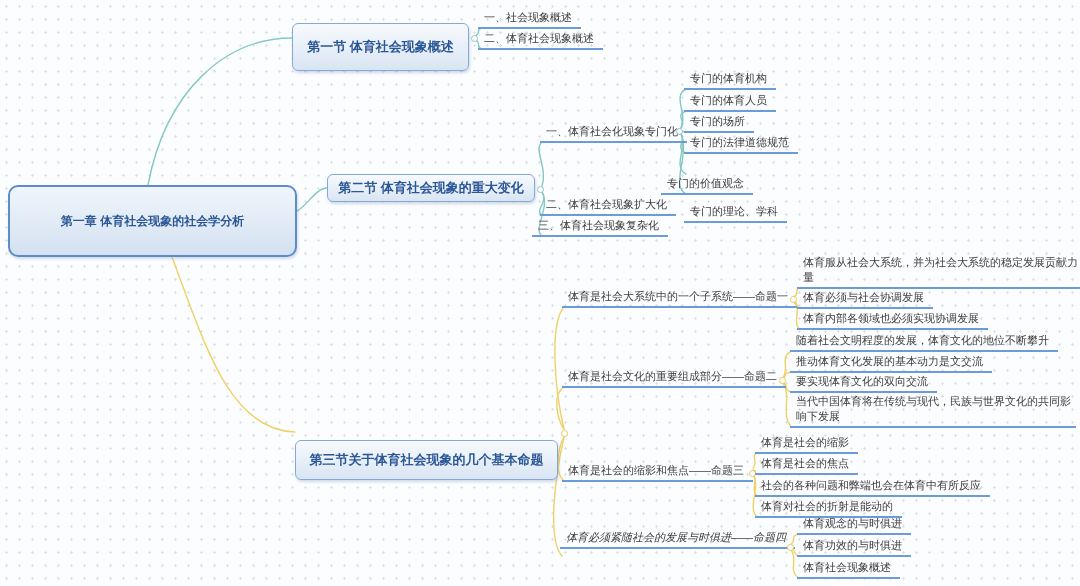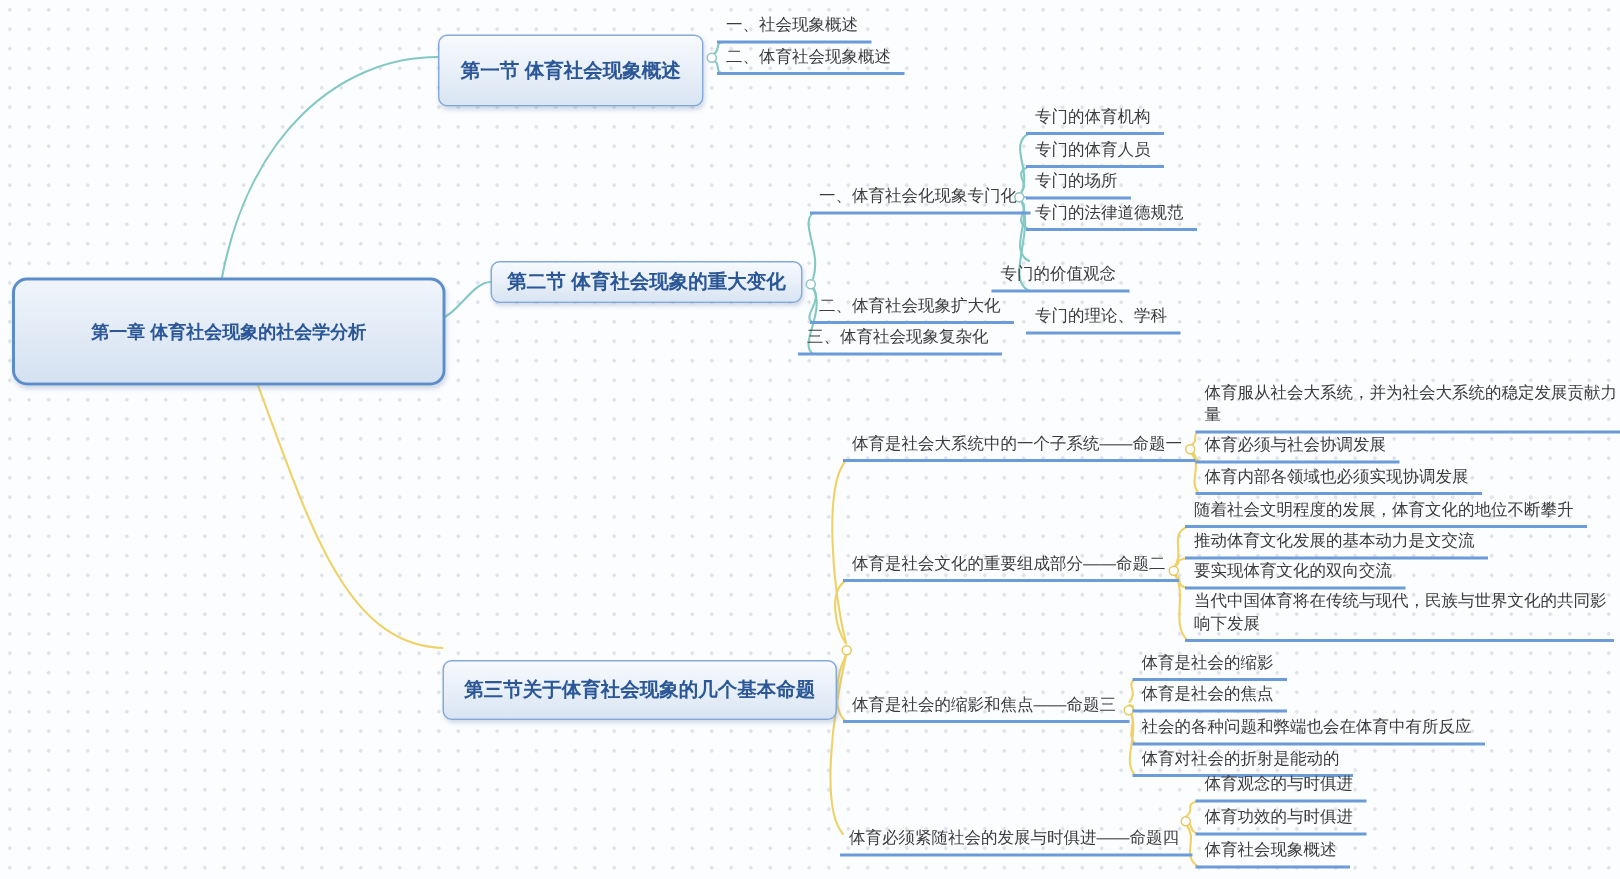--- a/index.html
+++ b/index.html
@@ -119,19 +119,19 @@
   <div class="leaf" style="left:790px;top:374px;">要实现体育文化的双向交流</div>
   <div class="leaf wrap" style="left:790px;top:394px;">当代中国体育将在传统与现代，民族与世界文化的共同影响下发展</div>
 
   <div class="leaf" style="left:562px;top:463px;">体育是社会的缩影和焦点——命题三</div>
   <div class="handle yellow" style="left:749px;top:470px;"></div>
   <div class="leaf" style="left:755px;top:435px;">体育是社会的缩影</div>
   <div class="leaf" style="left:755px;top:456px;">体育是社会的焦点</div>
   <div class="leaf" style="left:755px;top:478px;">社会的各种问题和弊端也会在体育中有所反应</div>
   <div class="leaf" style="left:755px;top:499px;">体育对社会的折射是能动的</div>
 
-  <div class="leaf" style="left:560px;top:552px;">体育必须紧随社会的发展与时俱进——命题四</div>
+  <div class="leaf" style="left:560px;top:530px;font-style:italic;">体育必须紧随社会的发展与时俱进——命题四</div>
   <div class="handle yellow" style="left:787px;top:544px;"></div>
   <div class="leaf" style="left:797px;top:516px;">体育观念的与时俱进</div>
   <div class="leaf" style="left:797px;top:538px;">体育功效的与时俱进</div>
   <div class="leaf" style="left:797px;top:560px;">体育社会现象概述</div>
 
 </div>
 
 </body></html>

